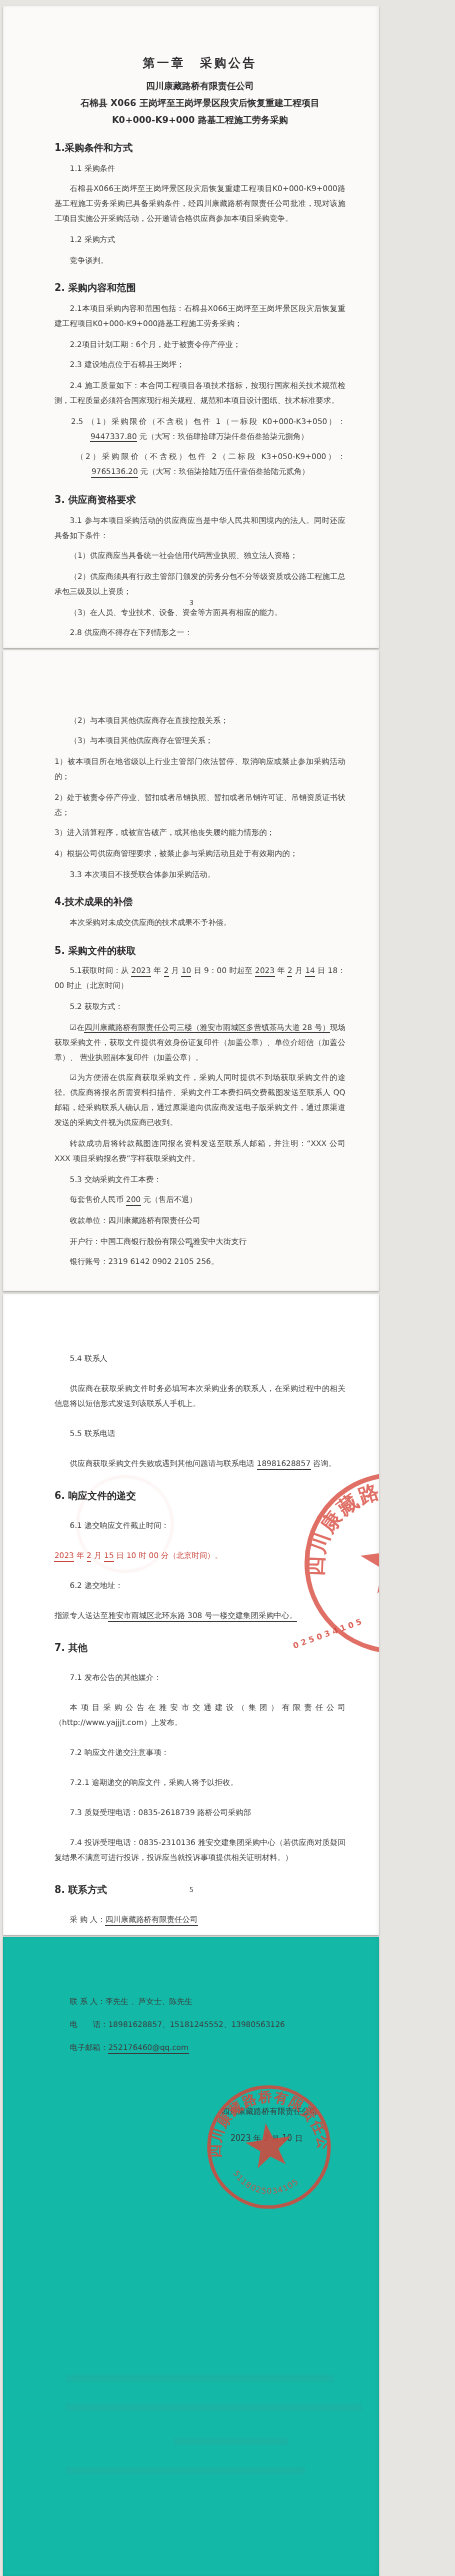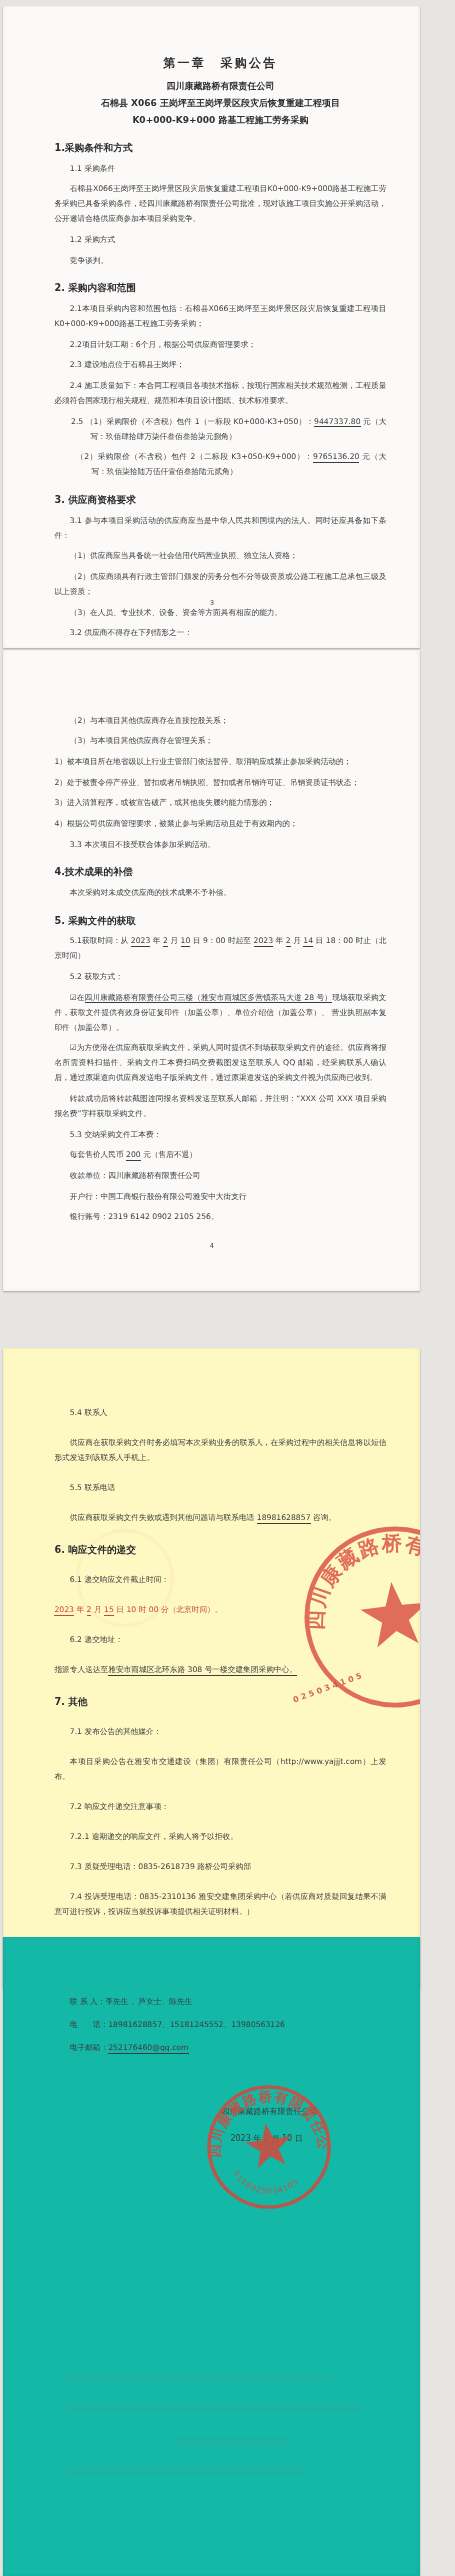--- a/index.html
+++ b/index.html
@@ -3,27 +3,27 @@
 <meta charset="utf-8">
 <style>
   html,body{margin:0;padding:0}
   body{
     width:456px;height:2576px;position:relative;
     background:#e7e5e2;
     font-family:"DejaVu Sans","Liberation Sans",sans-serif;
     color:#3c3c3e;
   }
   .page{
-    position:absolute;left:3.4px;width:417px;overflow:hidden;
+    position:absolute;left:3.4px;width:376px;overflow:hidden;
     background:#fbfaf8;
     box-shadow:0 0.6px 1.7px rgba(0,0,0,.28), inset -1.7px 0 3.4px rgba(0,0,0,.05), inset 1.1px 0 2.3px rgba(0,0,0,.04);
   }
   #page1{top:5.7px;height:642px}
   #page2{top:650px;height:641px}
-  #page3{top:1348px;height:641px;background:#fef9c3}
+  #page3{top:1294px;height:641px;background:#ffffff}
   #page4{top:1937px;height:639px;background:#14b8a6}
 
   .content{position:relative;padding:0 34px 0 51px}
   #page1 .content{padding-top:49px}
   #page2 .content{padding-top:57px}
   #page3 .content{padding-top:57px}
   #page4 .content{padding-top:57px}
 
   .doc-title{font-size:12px;font-weight:700;text-align:center;color:#2f2f31;letter-spacing:2.3px;margin:0 0 8px}
   .doc-sub{font-size:9px;font-weight:700;text-align:center;color:#2f2f31;margin:3.4px 0;line-height:13.7px}
@@ -76,32 +76,32 @@
     <div class="doc-sub">K0+000-K9+000 路基工程施工劳务采购</div>
 
     <h2 class="sec">1.采购条件和方式</h2>
     <p class="b ind">1.1 采购条件</p>
     <p class="b ind">石棉县X066王岗坪至王岗坪景区段灾后恢复重建工程项目K0+000-K9+000路基工程施工劳务采购已具备采购条件，经四川康藏路桥有限责任公司批准，现对该施工项目实施公开采购活动，公开邀请合格供应商参加本项目采购竞争。</p>
     <p class="b ind">1.2 采购方式</p>
     <p class="b ind">竞争谈判。</p>
 
     <h2 class="sec">2. 采购内容和范围</h2>
     <p class="b ind">2.1本项目采购内容和范围包括：石棉县X066王岗坪至王岗坪景区段灾后恢复重建工程项目K0+000-K9+000路基工程施工劳务采购；</p>
-    <p class="b ind">2.2项目计划工期：6个月，根据公司供应商管理要求；</p>
+    <p class="b ind">2.2项目计划工期：6个月，处于被责令停产停业；</p>
     <p class="b ind">2.3 建设地点位于石棉县王岗坪；</p>
     <p class="b ind">2.4 施工质量如下：本合同工程项目各项技术指标，按现行国家相关技术规范检测，工程质量必须符合国家现行相关规程、规范和本项目设计图纸、技术标准要求。</p>
     <p class="b amt1"><span>2.5 （1）采购限价（不含税）包件 1（一标段 K0+000-K3+050）：</span><span class="seg-u">9447337.80</span><span> 元（大写：玖佰肆拾肆万柒仟叁佰叁拾柒元捌角）</span></p>
     <p class="b amt2"><span>（2）采购限价（不含税）包件 2（二标段 K3+050-K9+000）：</span><span class="seg-u">9765136.20</span><span> 元（大写：玖佰柒拾陆万伍仟壹佰叁拾陆元贰角）</span></p>
 
     <h2 class="sec">3. 供应商资格要求</h2>
     <p class="b ind">3.1 参与本项目采购活动的供应商应当是中华人民共和国境内的法人。同时还应具备如下条件：</p>
     <p class="b ind">（1）供应商应当具备统一社会信用代码营业执照、独立法人资格；</p>
     <p class="b ind">（2）供应商须具有行政主管部门颁发的劳务分包不分等级资质或公路工程施工总承包三级及以上资质；</p>
     <p class="b ind">（3）在人员、专业技术、设备、资金等方面具有相应的能力。</p>
-    <p class="b ind">3.2 供应商不得存在下列情形之一：</p>
+    <p class="b ind">2.8 供应商不得存在下列情形之一：</p>
   </div>
   <div class="pagenum">3</div>
   <div class="edge-blob" style="left:441px;top:139px;width:9px;height:52px"></div>
 </div>
 
 <div class="page" id="page2">
   <div class="content">
     <p class="b ind">（2）与本项目其他供应商存在直接控股关系；</p>
     <p class="b ind">（3）与本项目其他供应商存在管理关系；</p>
     <p class="b">1）被本项目所在地省级以上行业主管部门依法暂停、取消响应或禁止参加采购活动的；</p>

